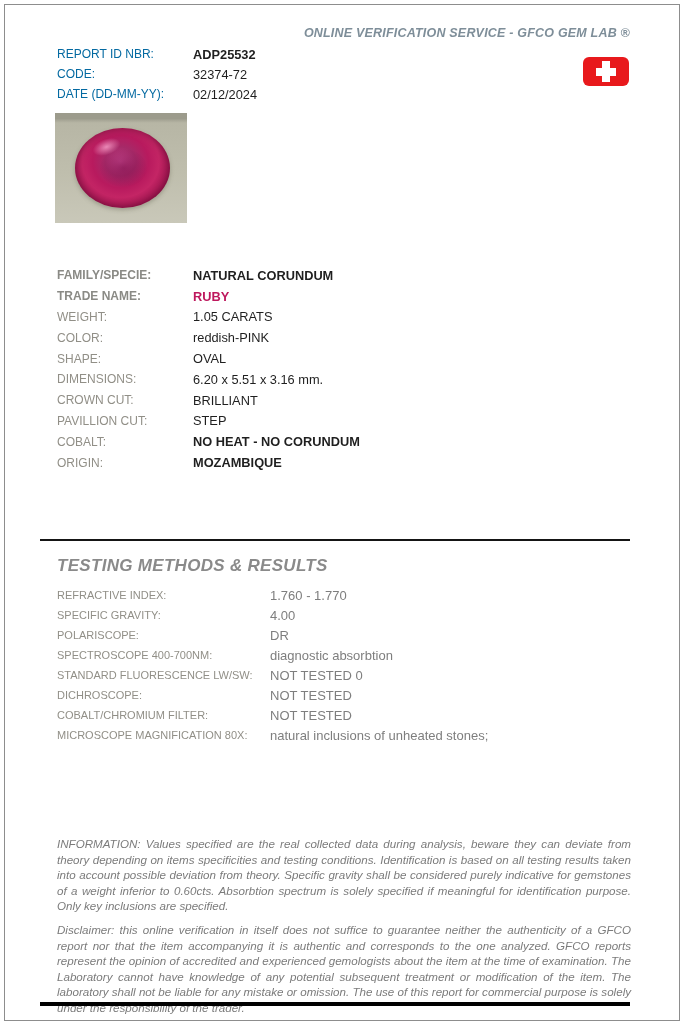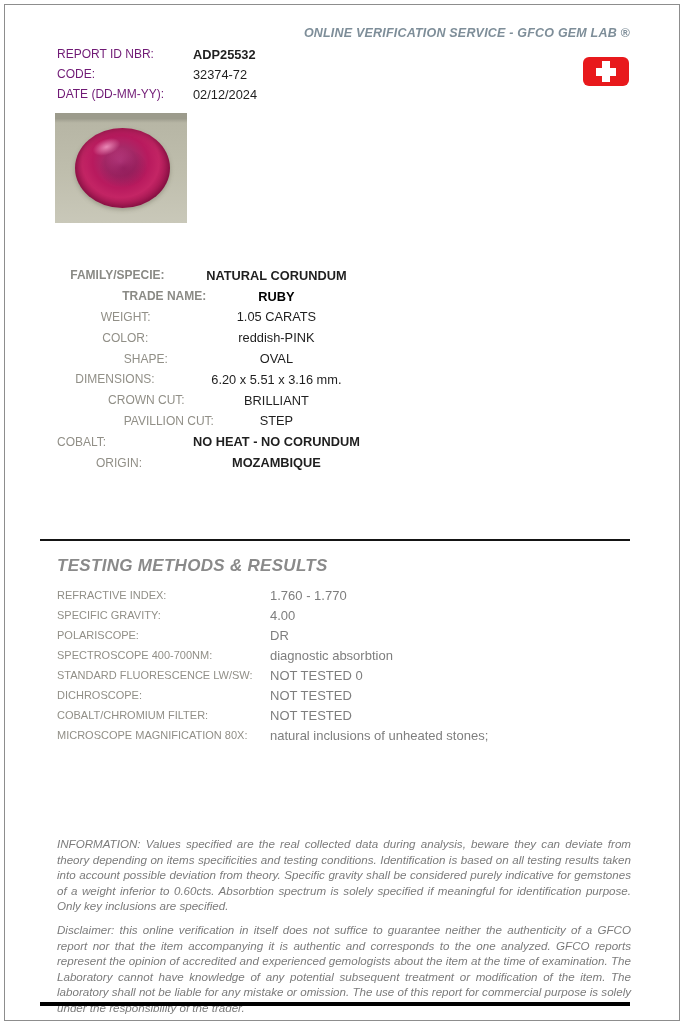--- a/index.html
+++ b/index.html
@@ -13,21 +13,21 @@
     border:1px solid #8d8d8d;pointer-events:none;
   }
   .service-title{
     position:absolute;top:26px;right:55px;
     font-size:12.5px;font-style:italic;font-weight:bold;
     color:#7e8e99;letter-spacing:.2px;white-space:nowrap;
   }
   
   .report-block{position:absolute;left:57px;top:44px;}
   .report-block .row{display:flex;height:20px;align-items:center;}
-  .report-block .lbl{width:136px;font-size:12px;color:#701a75;}
+  .report-block .lbl{width:136px;font-size:12px;color:#0369a1;}
   .report-block .val{font-size:12.8px;color:#1f1f1f;}
   .report-block .row:first-child .val{font-weight:bold;}
   
   .flag{
     position:absolute;left:583px;top:57px;width:46px;height:29px;
     background:#e8191c;border-radius:6px;
   }
   .flag .bar-v{position:absolute;left:19px;top:4px;width:8px;height:21px;background:#fff;}
   .flag .bar-h{position:absolute;left:13px;top:10.5px;width:20px;height:8px;background:#fff;}
   
@@ -46,26 +46,26 @@
     border-radius:50%;transform:rotate(-20deg);
     background:radial-gradient(ellipse,rgba(255,170,210,.75) 0%,rgba(255,170,210,0) 70%);
   }
   .gem::after{
     content:"";position:absolute;left:26%;top:26%;width:50%;height:48%;
     border-radius:50%;
     background:radial-gradient(ellipse,rgba(120,10,70,.55) 0%,rgba(120,10,70,0) 75%);
   }
   
   .ident-block{position:absolute;left:57px;top:265px;}
-  .ident-block .row{display:flex;height:20.8px;align-items:center;justify-content:center;}
+  .ident-block .row{display:flex;height:20.8px;align-items:center;}
   .ident-block .lbl{width:136px;font-size:12px;color:#918f87;}
   .ident-block .row.lbl-bold .lbl{font-weight:bold;color:#8a8a85;}
   .ident-block .val{font-size:12.8px;color:#1f1f1f;}
   .val.v-bold{font-weight:bold;}
-  .val.v-red{font-weight:bold;color:#000000;}
+  .val.v-red{font-weight:bold;color:#be185d;}
   
   .divider{position:absolute;left:40px;top:539px;width:590px;height:2px;background:#151515;}
   .bottom-rule{position:absolute;left:40px;top:1002px;width:590px;height:4px;background:#000;}
   
   .testing-title{
     position:absolute;left:57px;top:556px;
     font-size:17px;font-weight:bold;font-style:italic;color:#8a8a8a;letter-spacing:.3px;
   }
   .testing-block{position:absolute;left:57px;top:585px;}
   .testing-block .row{display:flex;height:20px;align-items:center;}

